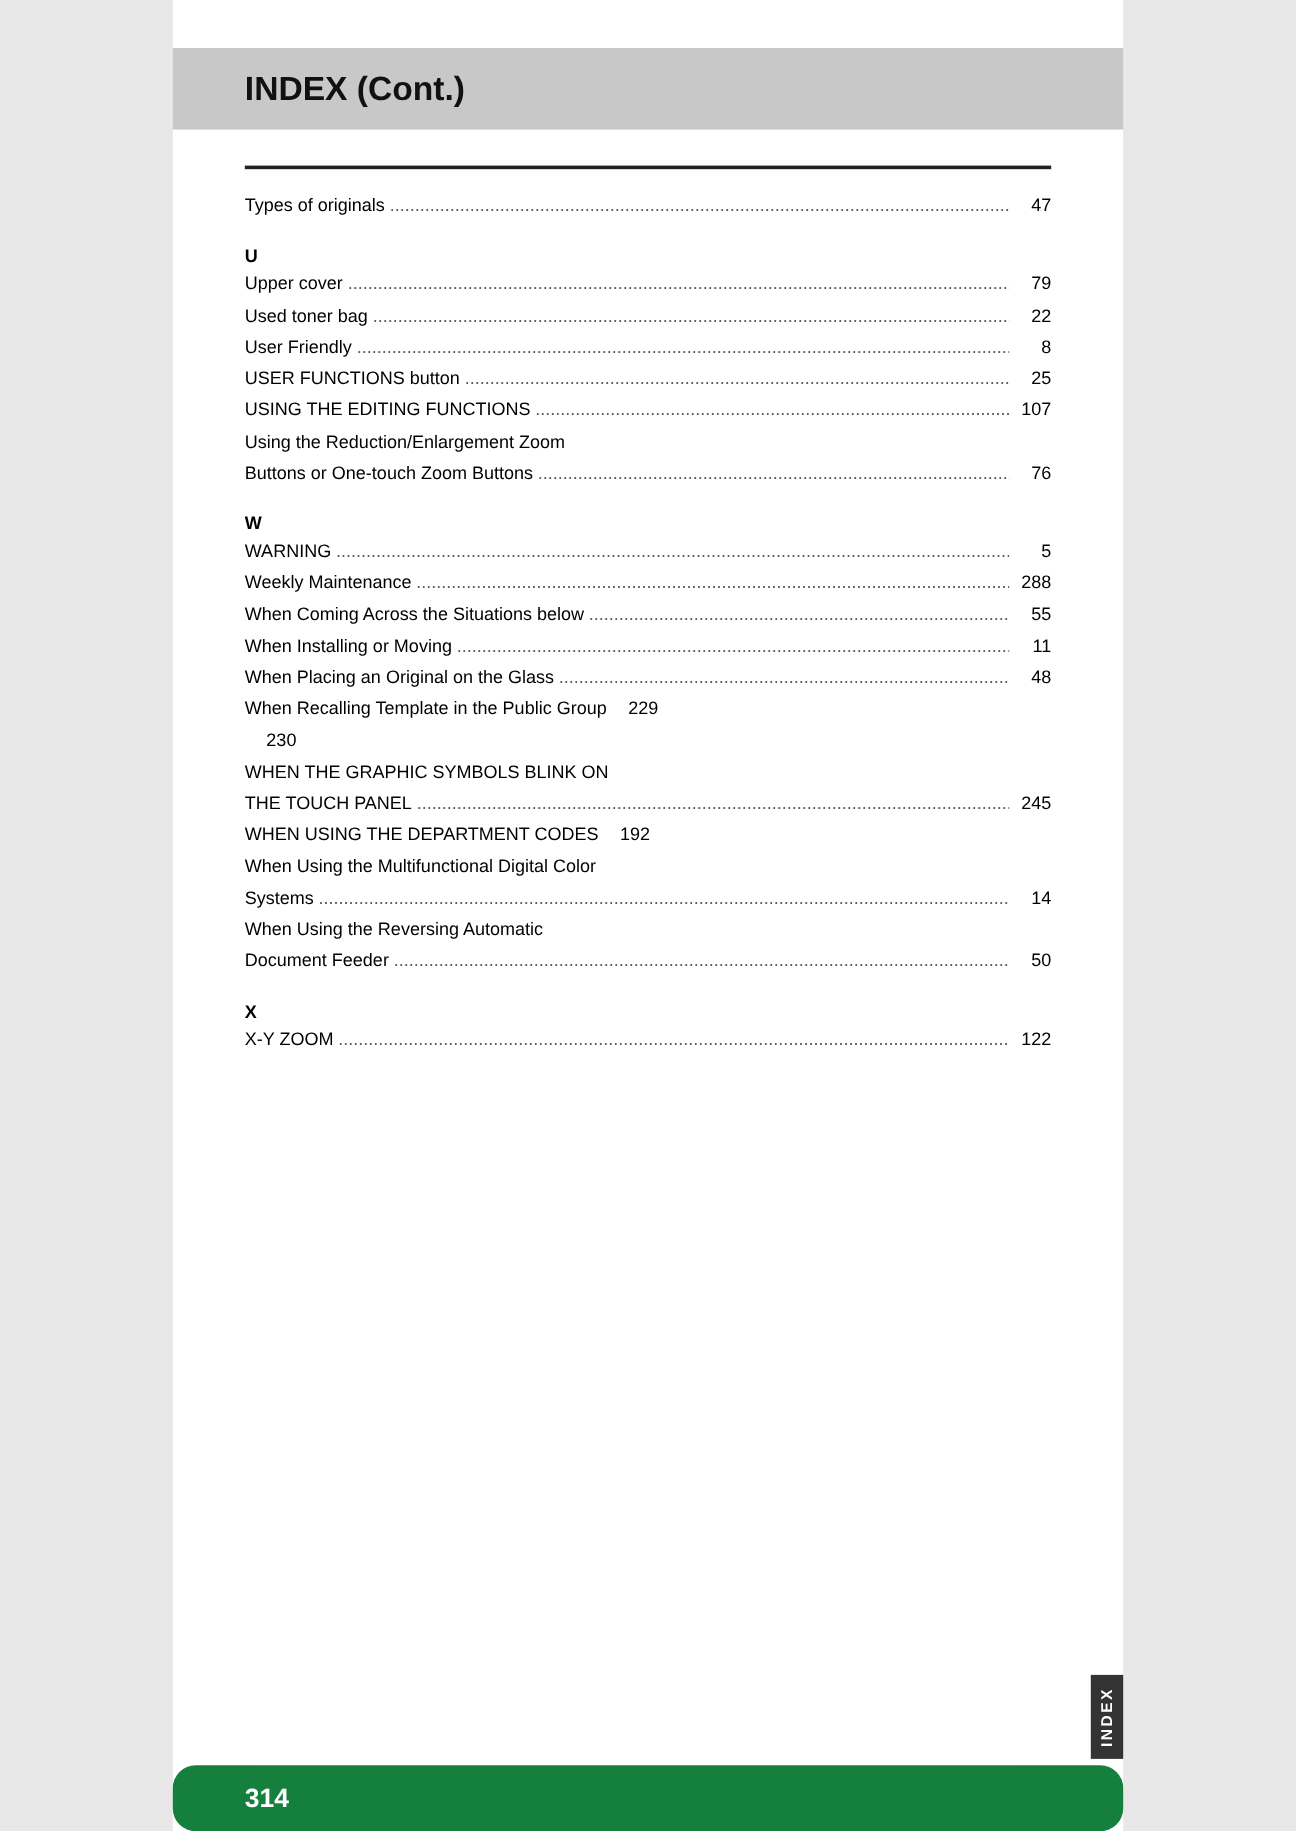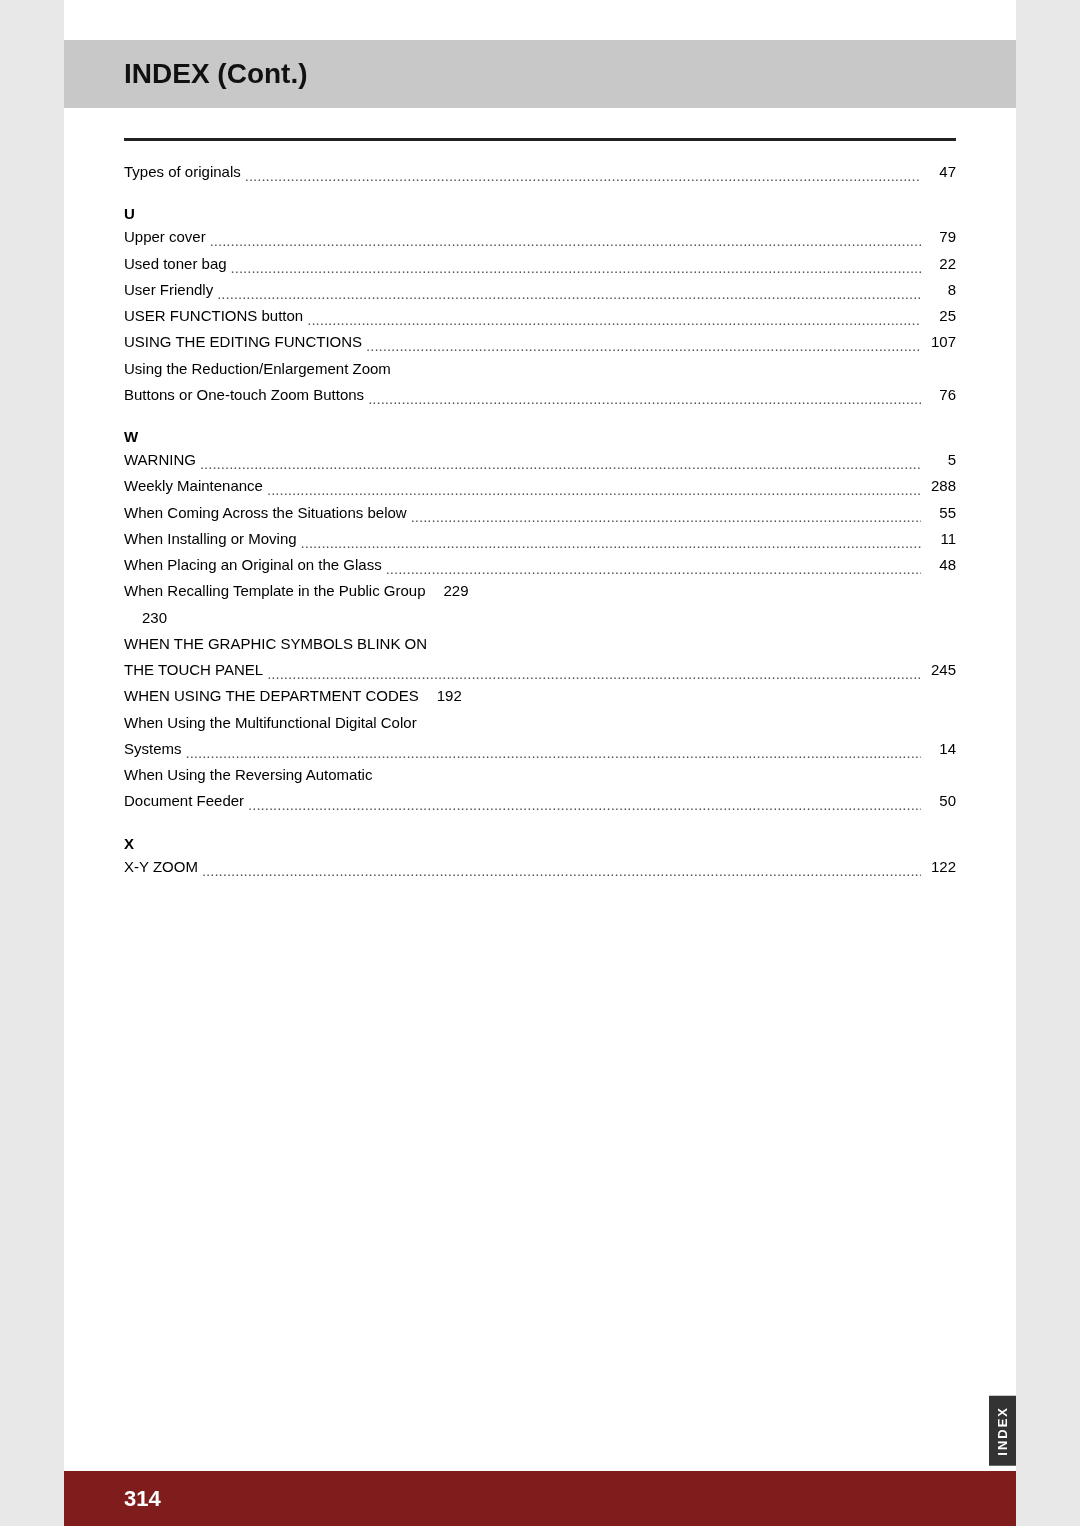--- a/index.html
+++ b/index.html
@@ -6,21 +6,21 @@
 
     body {
       width: 1080px;
       min-height: 1526px;
       background: #e8e8e8;
       font-family: Arial, Helvetica, sans-serif;
       position: relative;
     }
 
     .page {
-      width: 952px;
+      width: 792px;
       margin: 0 auto;
       background: #ffffff;
       min-height: 1526px;
       position: relative;
       padding: 40px 60px 120px 60px;
     }
 
     .header-bar {
       background: #c8c8c8;
       margin: 0 -60px;
@@ -65,34 +65,35 @@
       padding: 10px 6px;
       letter-spacing: 2px;
       transform: rotate(180deg);
     }
 
     .footer-page-number {
       position: absolute;
       bottom: 0;
       left: 0;
       right: 0;
-      background: #7f1d1d;
+      background: #15803d;
       color: #fff;
       font-size: 22px;
       font-weight: bold;
       padding: 12px 60px;
       height: 55px;
       display: flex;
       align-items: center;
+      border-radius: 19px;
     }
 
     
     .dots-row {
       display: flex;
-      align-items: center;
+      align-items: flex-start;
       line-height: 1.75;
       font-size: 15px;
     }
 
     .dots-row .label {
       flex: 0 0 auto;
     }
 
     .dots-row .filler {
       flex: 1;

